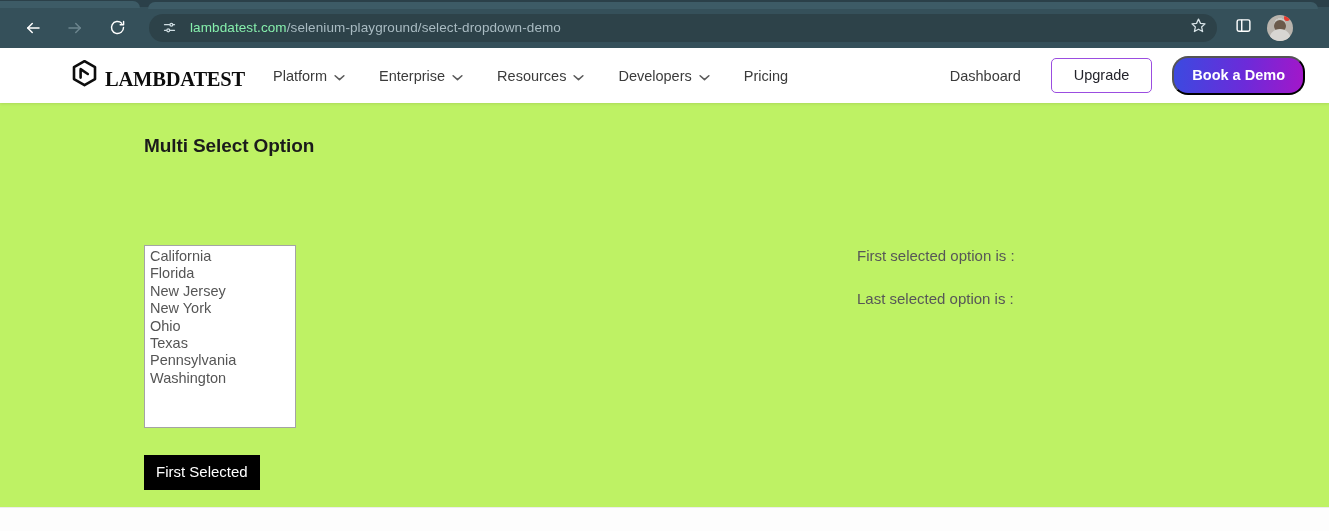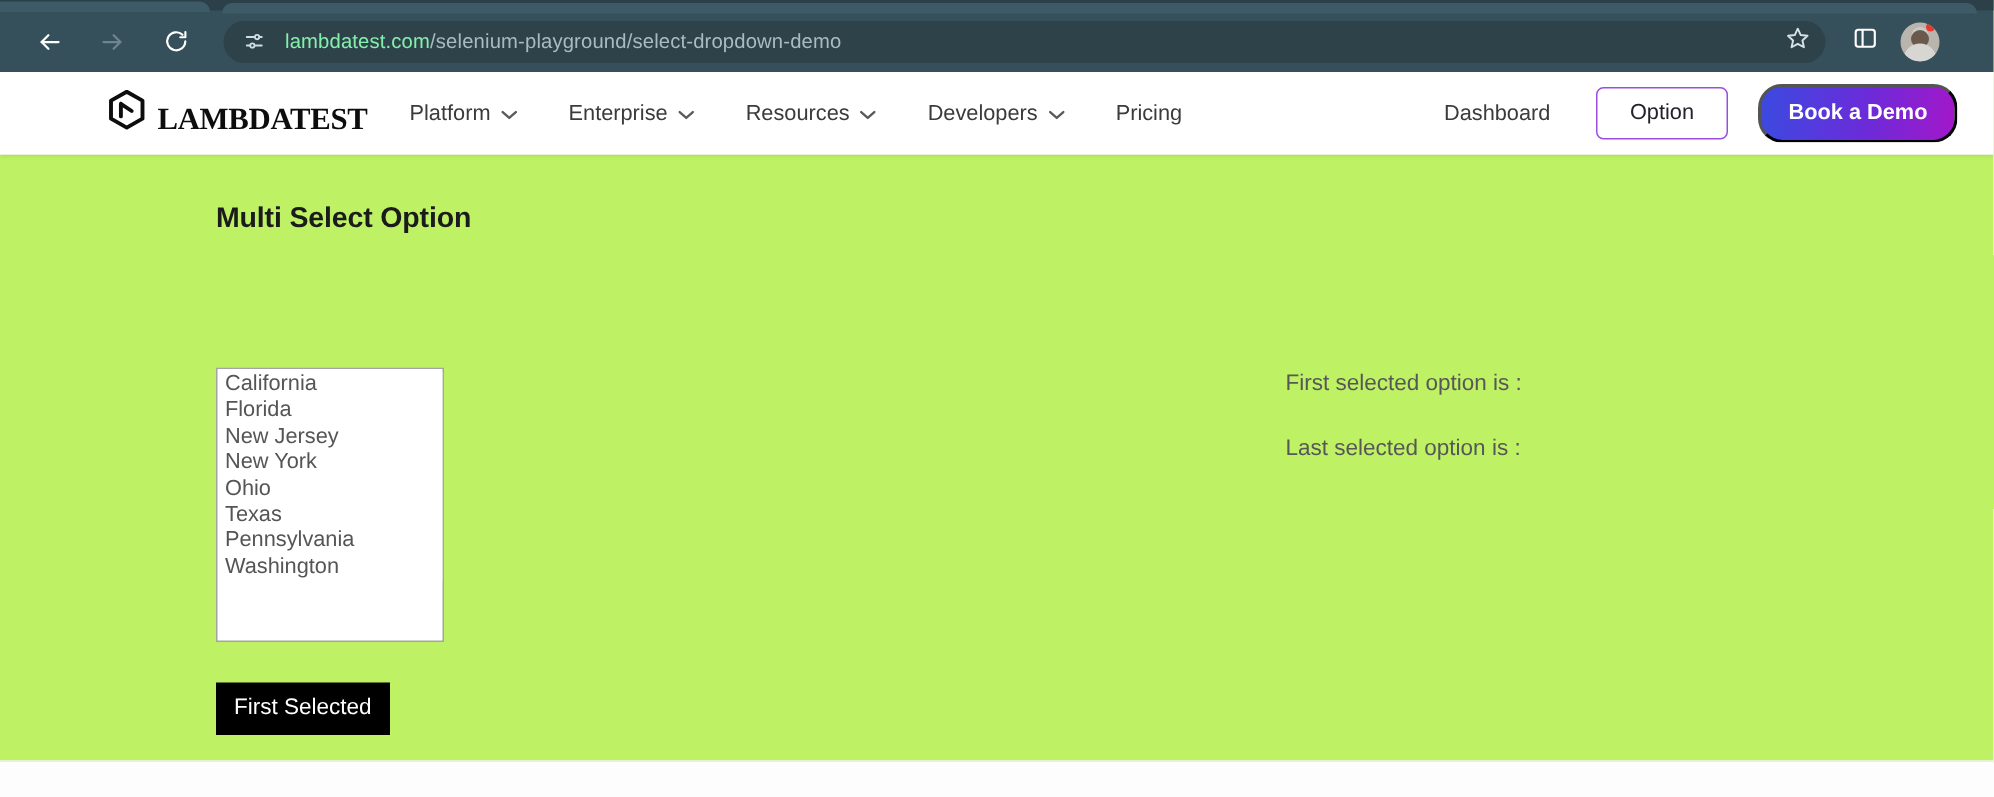--- a/index.html
+++ b/index.html
@@ -474,21 +474,21 @@
       </div>
 
       <div class="nav-item">
         <span>Pricing</span>
       </div>
 
     </div>
 
     <div class="header-right">
       <span class="dashboard-link">Dashboard</span>
-      <button class="btn-upgrade">Option</button>
+      <button class="btn-upgrade">Upgrade</button>
       <button class="btn-demo">Book a Demo</button>
     </div>
 
   </div>
 
   <div class="content">
 
     <div class="page-title">Multi Select Option</div>
 
     <div class="select-wrap">

